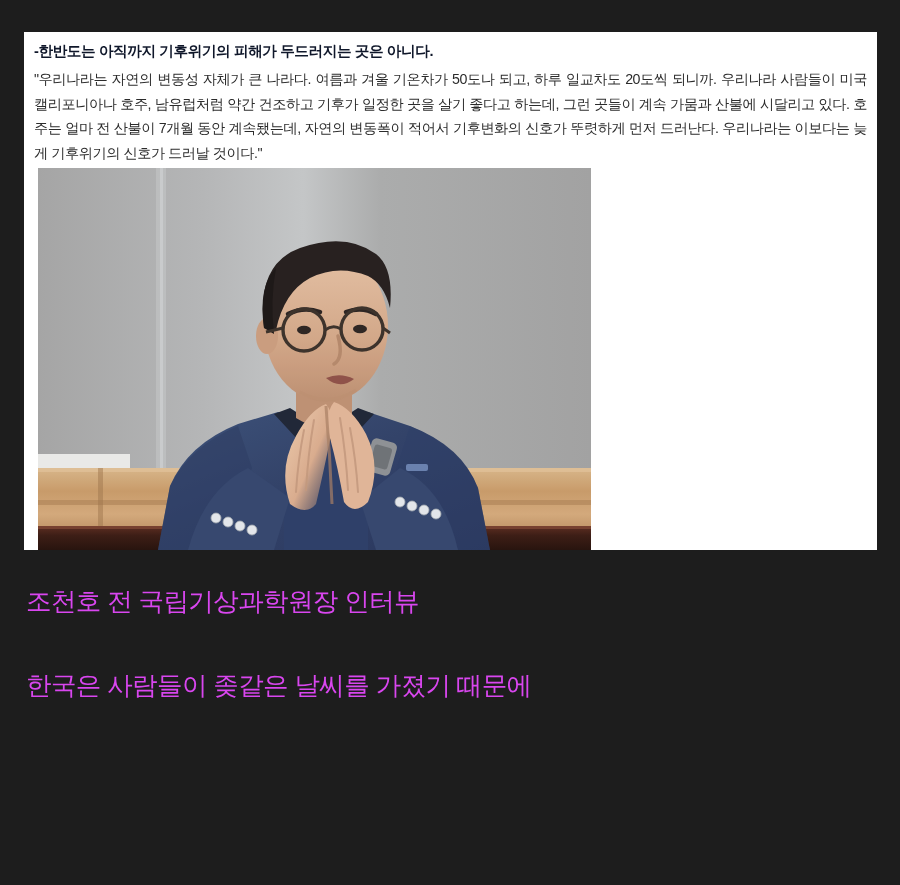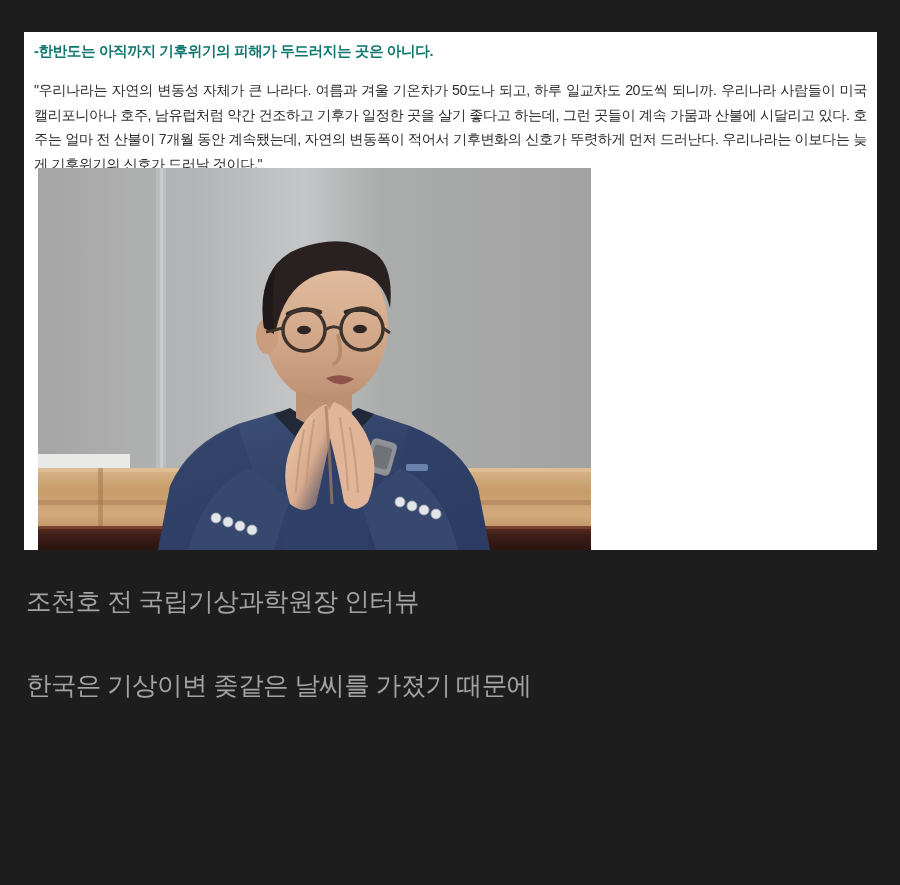--- a/index.html
+++ b/index.html
@@ -28,24 +28,24 @@
     overflow: hidden;
   }
 
   .article-text {
     padding: 6px 10px 0 10px;
   }
 
   .article-heading {
     font-size: 14.6px;
     font-weight: bold;
-    color: #0f766e;
+    color: #0f172a;
     letter-spacing: -0.4px;
     line-height: 26px;
-    margin: 0 0 14px 0;
+    margin: 0 0 3px 0;
     white-space: nowrap;
   }
 
   .article-quote {
     font-size: 14.2px;
     color: #2b2b2b;
     letter-spacing: -0.45px;
     line-height: 24.6px;
     margin: 0;
     text-align: justify;
@@ -67,21 +67,21 @@
 
   
   .caption-block {
     position: absolute;
     left: 0;
     top: 586px;
     width: 900px;
     padding-left: 26px;
   }
   .caption-line {
-    color: #a3a3a3;
+    color: #d946ef;
     font-size: 25.5px;
     letter-spacing: -0.6px;
     line-height: 1.25;
     margin: 0 0 52px 0;
     white-space: nowrap;
     font-weight: 400;
   }
   .caption-line:last-child { margin-bottom: 0; }
 </style>
 </head>
@@ -225,14 +225,14 @@
       <rect x="368" y="296" width="22" height="7" rx="2" fill="#6f86b5" opacity="0.9"></rect>
 
       <rect x="0" y="0" width="553" height="382" fill="#ffffff" opacity="0.02"></rect>
     </svg>
   </div>
 
 </div>
 
 <div class="caption-block">
   <p class="caption-line">조천호 전 국립기상과학원장 인터뷰</p>
-  <p class="caption-line">한국은 기상이변 좆같은 날씨를 가졌기 때문에</p>
+  <p class="caption-line">한국은 사람들이 좆같은 날씨를 가졌기 때문에</p>
 </div>
 
 </body></html>

